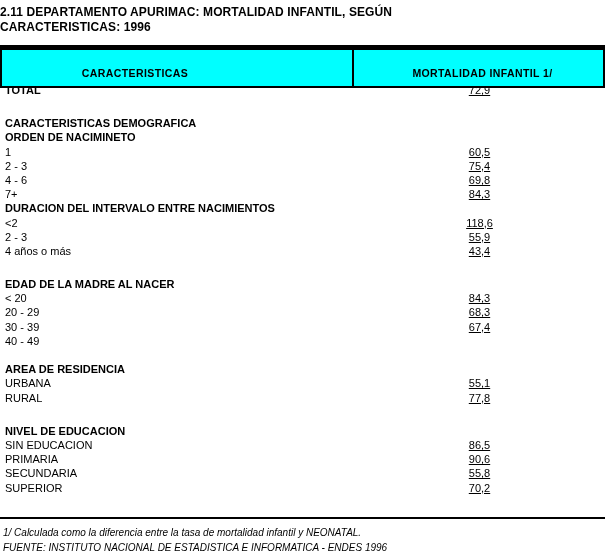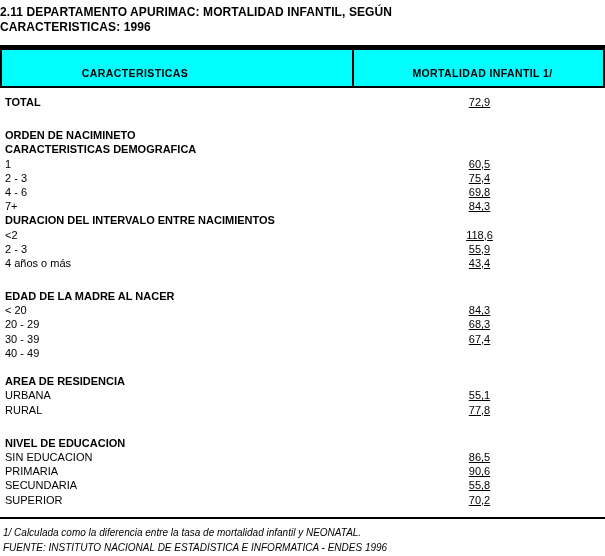--- a/index.html
+++ b/index.html
@@ -52,21 +52,21 @@
   }
   .th-left {
     width: 352px;
     border-right: 2px solid #000000;
     padding-right: 84px; 
   }
   .th-right { flex: 1; padding-left: 8px; }
   
   .tbody {
     position: absolute;
-    top: 95px;
+    top: 83px;
     left: 0;
     width: 605px;
   }
   .row {
     display: flex;
     height: 14.2px;
     line-height: 14.2px;
     font-size: 11px;
   }
   .row.spacer { height: 19px; }
@@ -122,25 +122,25 @@
     </div>
   </div>
 
   <div class="tbody" id="tbody">
       <div class="row item bold">
         <div class="label">TOTAL</div>
         <div class="value">72,9</div>
       </div>
       <div class="row spacer"></div>
       <div class="row head">
+        <div class="label">CARACTERISTICAS DEMOGRAFICA</div>
+        <div class="value"></div>
+      </div>
+      <div class="row head">
         <div class="label">ORDEN DE NACIMINETO</div>
-        <div class="value"></div>
-      </div>
-      <div class="row head">
-        <div class="label">CARACTERISTICAS DEMOGRAFICA</div>
         <div class="value"></div>
       </div>
       <div class="row item">
         <div class="label">1</div>
         <div class="value">60,5</div>
       </div>
       <div class="row item">
         <div class="label">2 - 3</div>
         <div class="value">75,4</div>
       </div>

